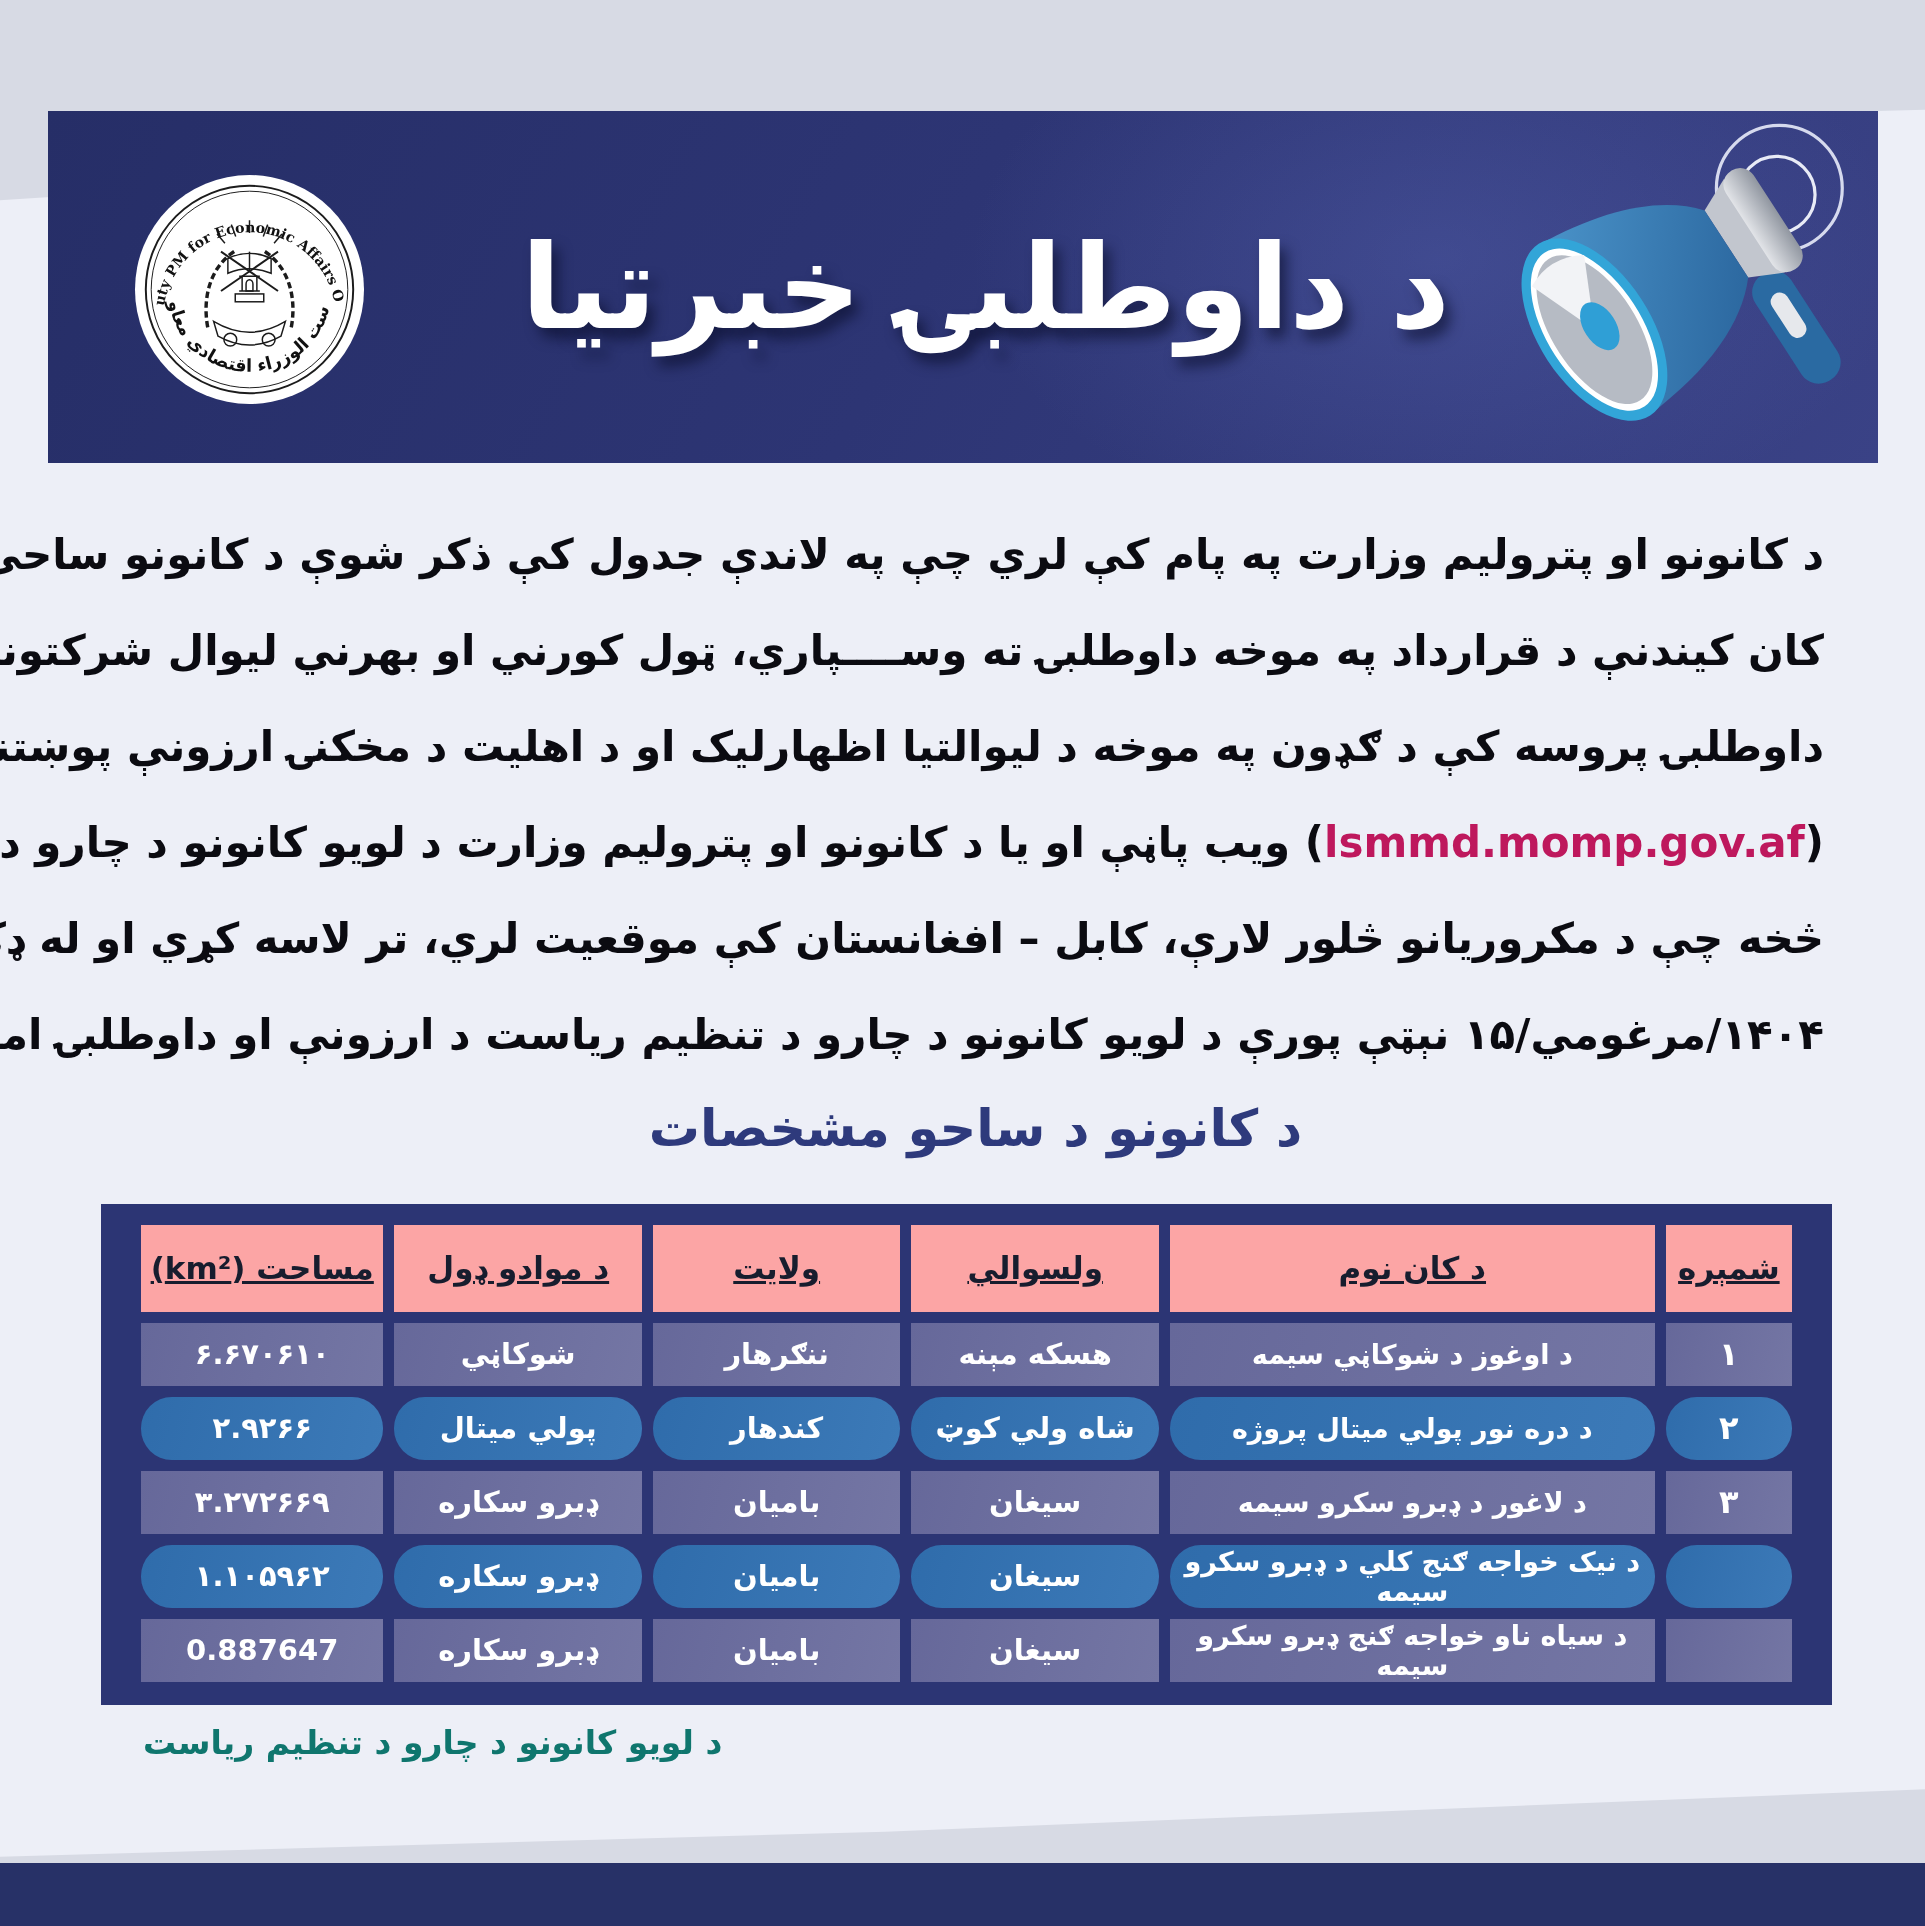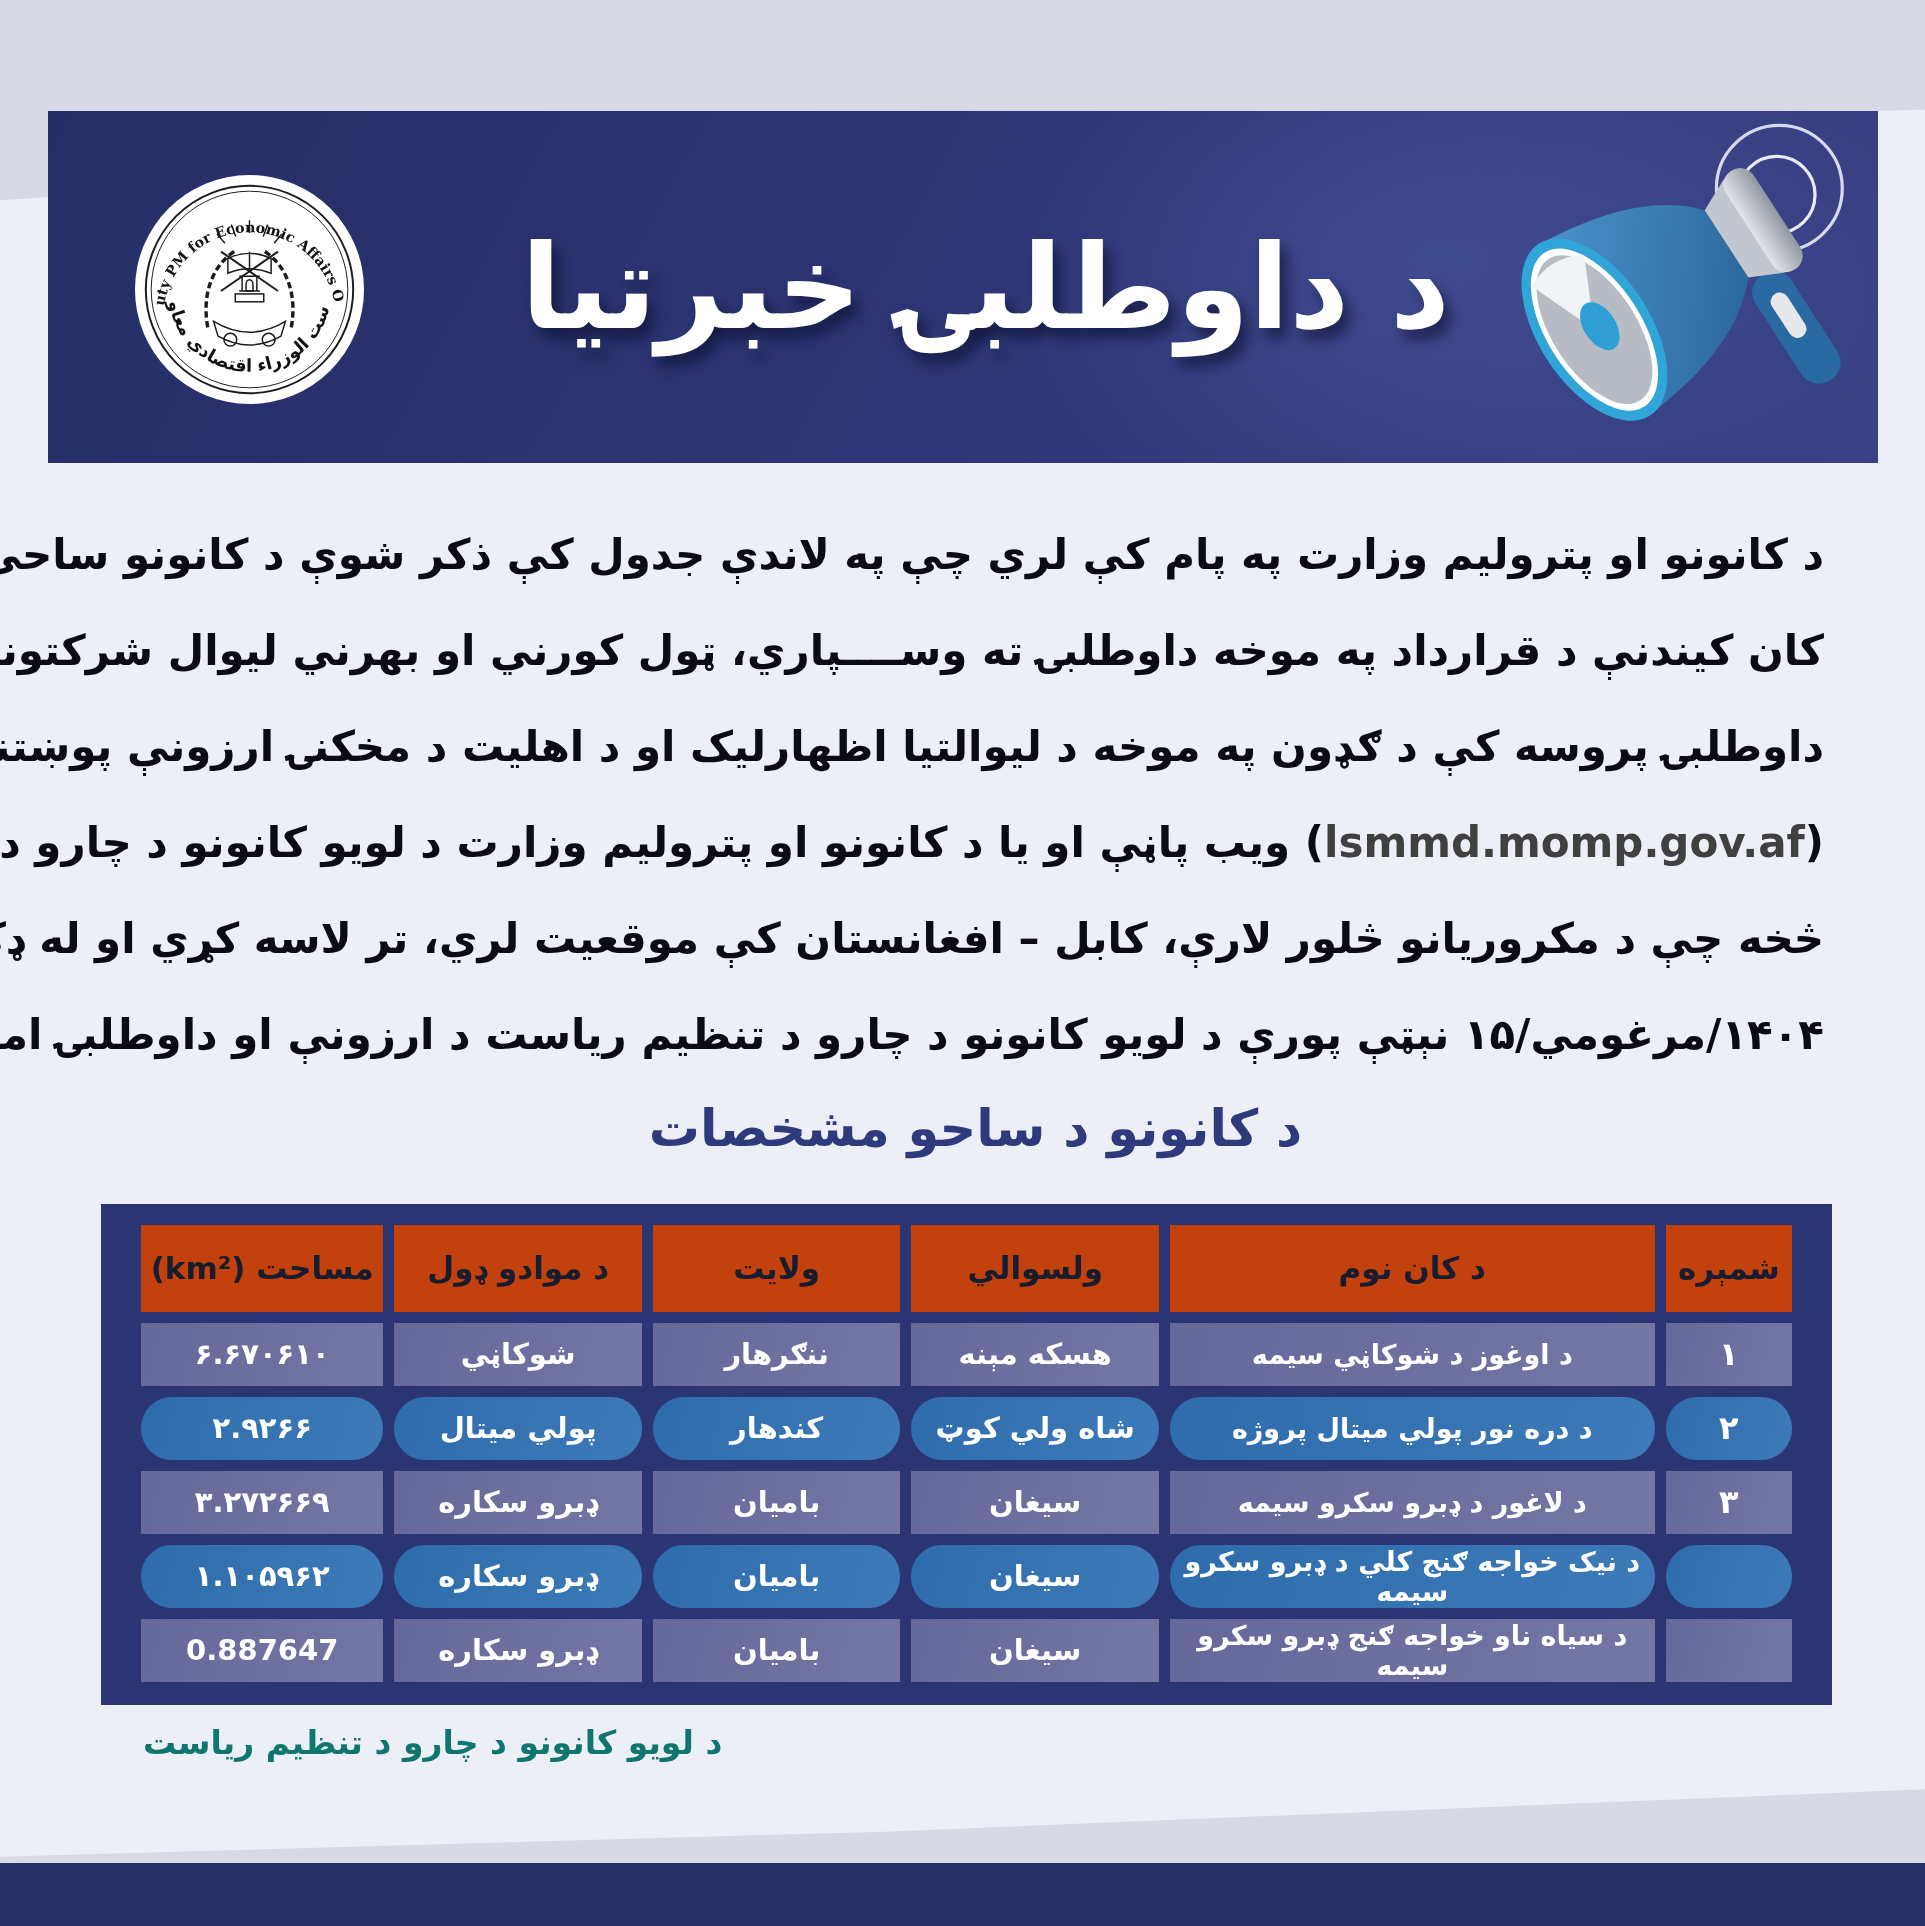--- a/index.html
+++ b/index.html
@@ -32,21 +32,21 @@
   
   .paragraph{
     position:absolute; left:105px; top:507px; width:1719px; z-index:2;
     direction:rtl; color:#0b0b11; font-weight:bold; font-size:42px;
   }
   .p-line{
     height:96px; line-height:96px; overflow:visible; white-space:nowrap;
     text-align:justify; text-align-last:justify;
   }
   .p-line::after{content:""; display:inline-block; width:100%;}
-  .weblink{ color:#404040; }
+  .weblink{ color:#be185d; }
   
   .section-title{
     position:absolute; left:0; right:0; top:1099px; z-index:2;
     text-align:center; direction:rtl;
     color:#2e3a7c; font-weight:bold; font-size:51px;padding-left:26px;
   }
   
   .mines-table{
     position:absolute; left:101px; top:1204px; width:1731px; height:501px; z-index:2;
     background:#2c3574; box-sizing:border-box; padding:21px 40px;
@@ -54,21 +54,21 @@
   .grid{
     direction:rtl; display:grid; width:100%; height:100%;
     grid-template-columns:250fr 960fr 490fr 490fr 490fr 480fr;
     grid-template-rows:87px repeat(5, 63px);
     gap:11px;
   }
   .cell{
     display:flex; align-items:center; justify-content:center;
     direction:rtl; text-align:center; font-weight:bold; line-height:1.1;
   }
-  .cell.head{ background:#c2410c; color:#171d2e; font-size:31px; }
+  .cell.head{ background:#fca5a5; color:#171d2e; font-size:31px;text-decoration:underline; }
   .cell.data{ color:#ffffff; font-size:29px;text-align:center; }
   .cell.data.name{ font-size:27px; }
   .cell.data.number{ font-size:32px; }
   .cell.data.purple{ background:linear-gradient(105deg,#66689a 0%, #7476a4 100%); }
   .cell.data.blue{ background:linear-gradient(105deg,#2f6cab 0%, #3c7ab8 100%);border-radius:31px; }
   
   .footer-text{
     position:absolute; left:143px; top:1723px; z-index:3;
     direction:rtl; color:#0f766e; font-weight:bold; font-size:33px; white-space:nowrap;
   }

